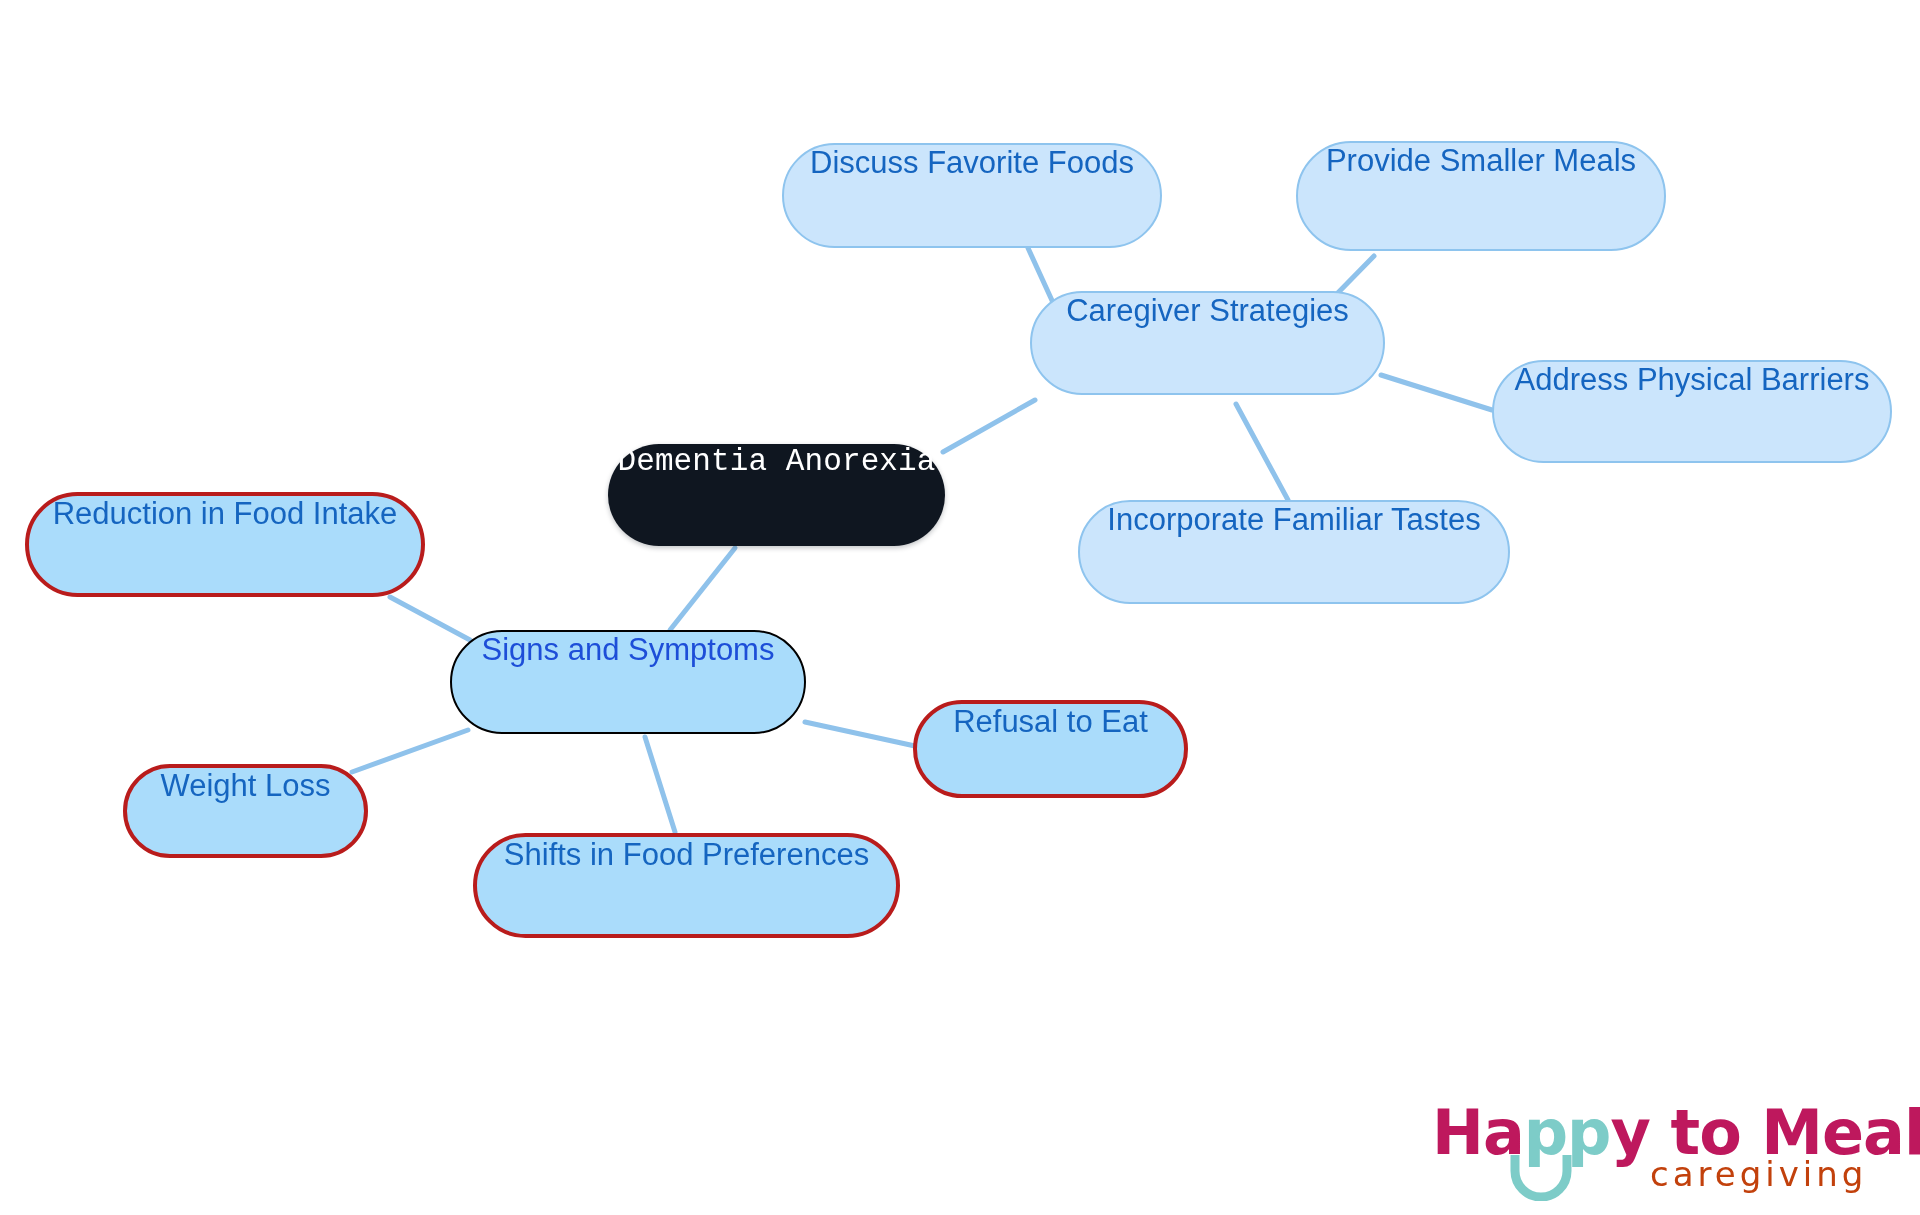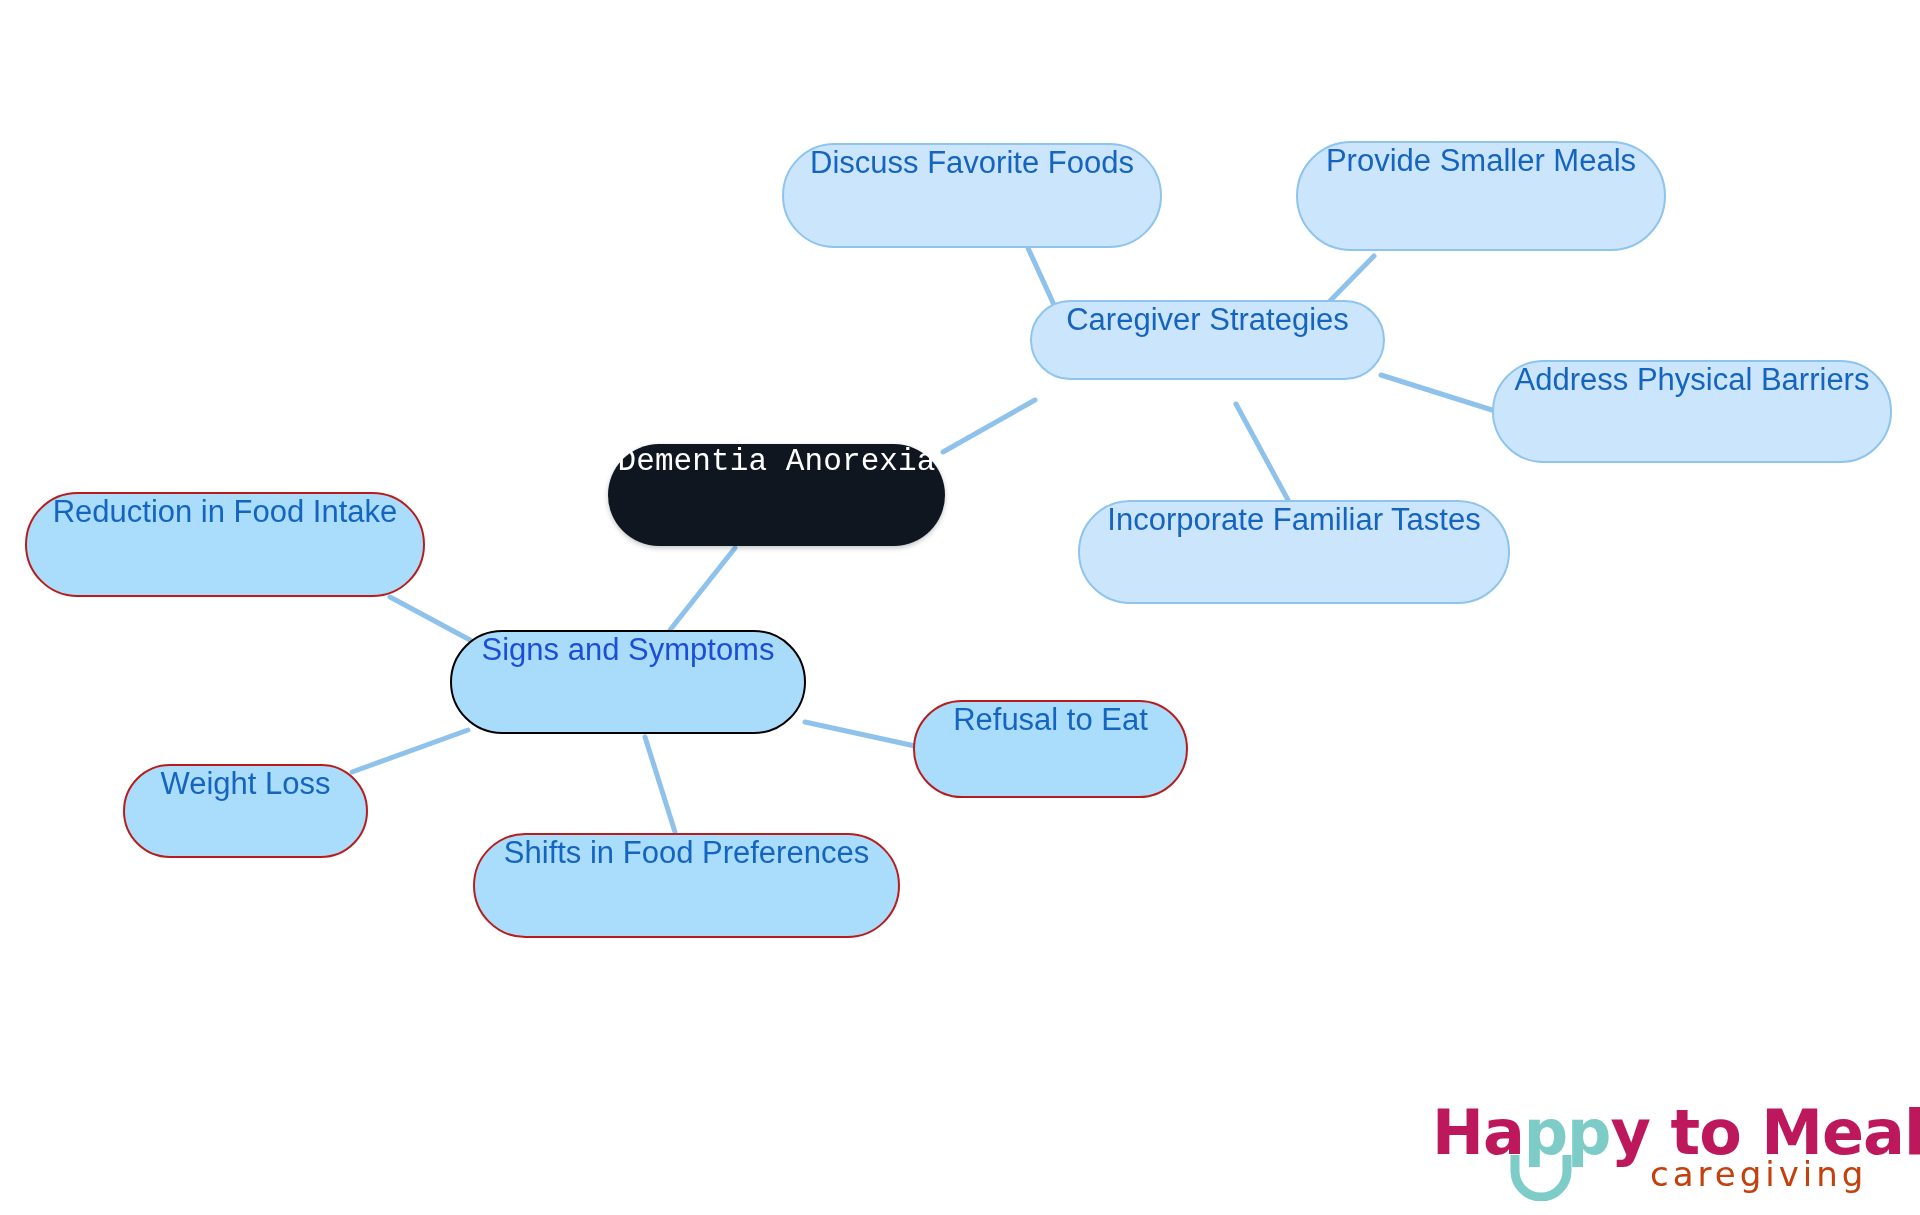--- a/index.html
+++ b/index.html
@@ -48,21 +48,21 @@
   }
   .node-branch {
     background: #a9dcfb;
     border: 2px solid #000000;
     color: #1d4ed8;
     font-size: 31px;
     font-weight: 400;
   }
   .node-leaf-cyan {
     background: #aadcfb;
-    border: 2px solid #b91c1c;
+    border: 4px solid #b91c1c;
     color: #1565c0;
     font-size: 31px;
     font-weight: 400;
   }
   .node-leaf-blue {
     background: #cbe5fc;
     border: 2px solid #8ec4ee;
     color: #1565c0;
     font-size: 31px;
     font-weight: 400;
@@ -128,21 +128,21 @@
       <line x1="468" y1="730" x2="352" y2="772"></line>
       <line x1="645" y1="737" x2="675" y2="832"></line>
       <line x1="805" y1="722" x2="915" y2="746"></line>
     </g>
   </svg>
 
   <div class="node node-root" style="left:608px; top:444px; width:337px; height:102px;font-family:Liberation Mono, monospace;">
     <span>Dementia Anorexia</span>
   </div>
 
-  <div class="node node-leaf-blue" style="left:1030px; top:300px; width:355px; height:80px;">
+  <div class="node node-leaf-blue" style="left:1030px; top:291px; width:355px; height:104px;">
     <span>Caregiver Strategies</span>
   </div>
 
   <div class="node node-leaf-blue" style="left:782px; top:143px; width:380px; height:105px;">
     <span>Discuss Favorite Foods</span>
   </div>
 
   <div class="node node-leaf-blue" style="left:1296px; top:141px; width:370px; height:110px;">
     <span>Provide Smaller Meals</span>
   </div>

